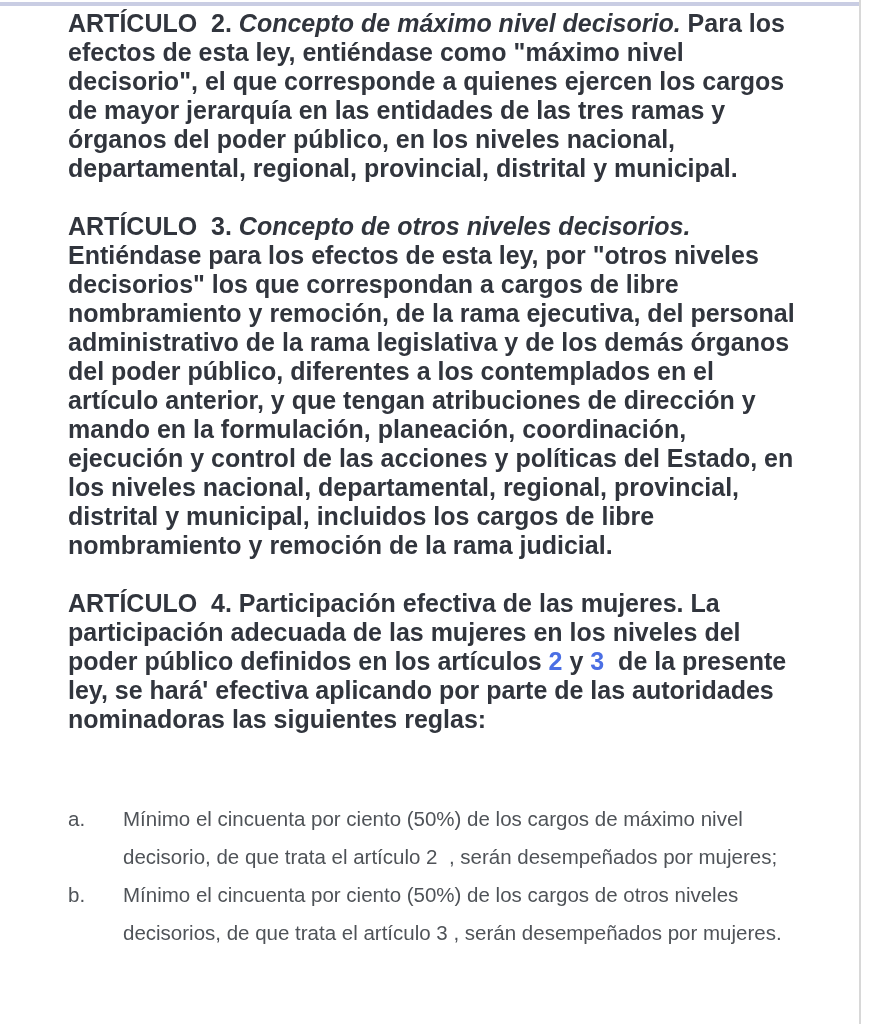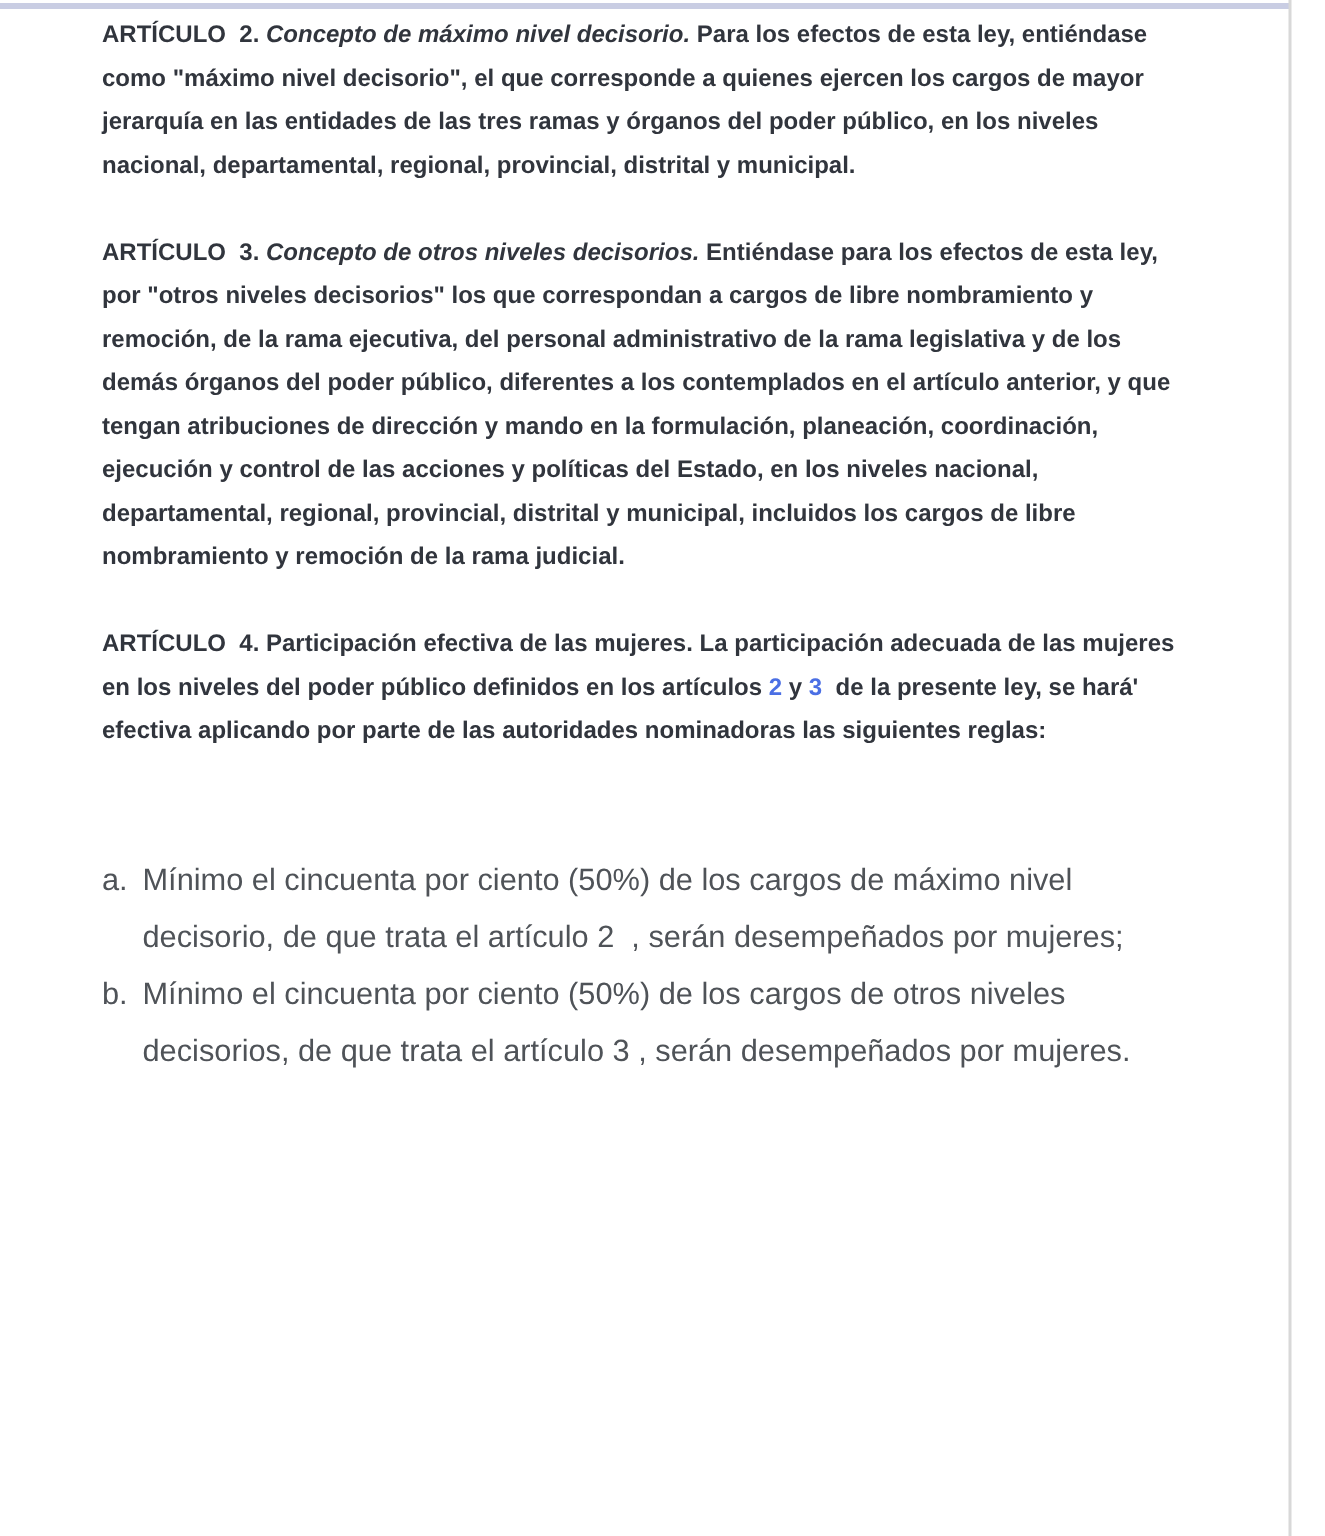--- a/index.html
+++ b/index.html
@@ -27,21 +27,21 @@
     height: 1024px;
     background: #d8d8d8;
   }
   .content {
     position: absolute;
     top: 9px;
     left: 68px;
     width: 733px;
   }
   .article {
-    font-size: 16px;
+    font-size: 25px;
     line-height: 29px;
     font-weight: 700;
     color: #31353d;
     white-space: pre-wrap;
     margin: 0 0 29px 0;
   }
   .italic { font-style: italic; }
   .article .link {
     color: #4b6fe4;
     font-weight: 700;
@@ -50,21 +50,21 @@
   }
   .alpha-list {
     margin-top: 66px;
     font-size: 20.5px;
     line-height: 38px;
     font-weight: 400;
     color: #4f5358;
   }
   .list-item { display: flex; }
   .list-item .marker { width: 27px; flex: none; }
-  .list-item .item-text { flex: 1; white-space: pre-wrap; }
+  .list-item .item-text { flex: 1; white-space: pre-wrap; margin-left: 28px; }
 </style>
 </head>
 <body>
 
 <div class="top-rule"></div>
 <div class="right-rule"></div>
 
 <div class="content">
 
   <p class="article"><span>ARTÍCULO  2.</span><span class="italic"> Concepto de máximo nivel decisorio.</span><span> Para los efectos de esta ley, entiéndase como "máximo nivel decisorio", el que corresponde a quienes ejercen los cargos de mayor jerarquía en las entidades de las tres ramas y órganos del poder público, en los niveles nacional, departamental, regional, provincial, distrital y municipal.</span></p>

